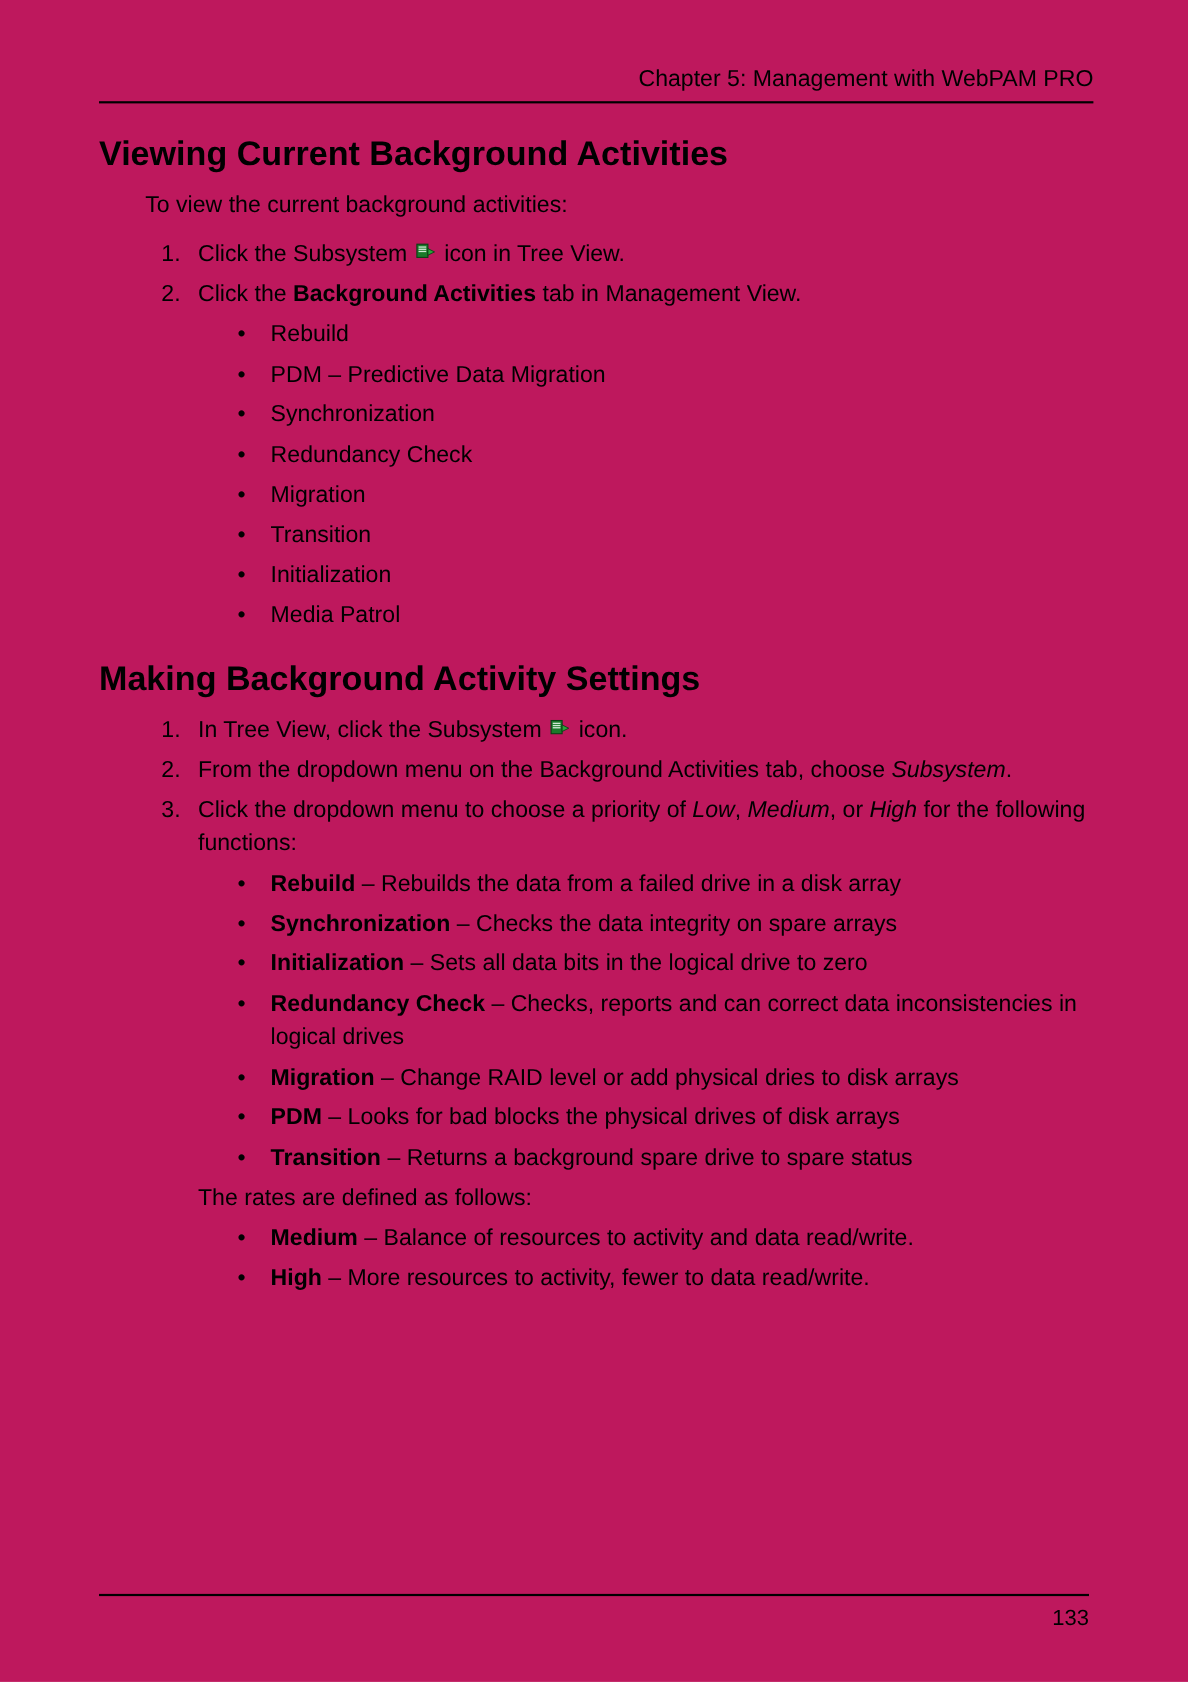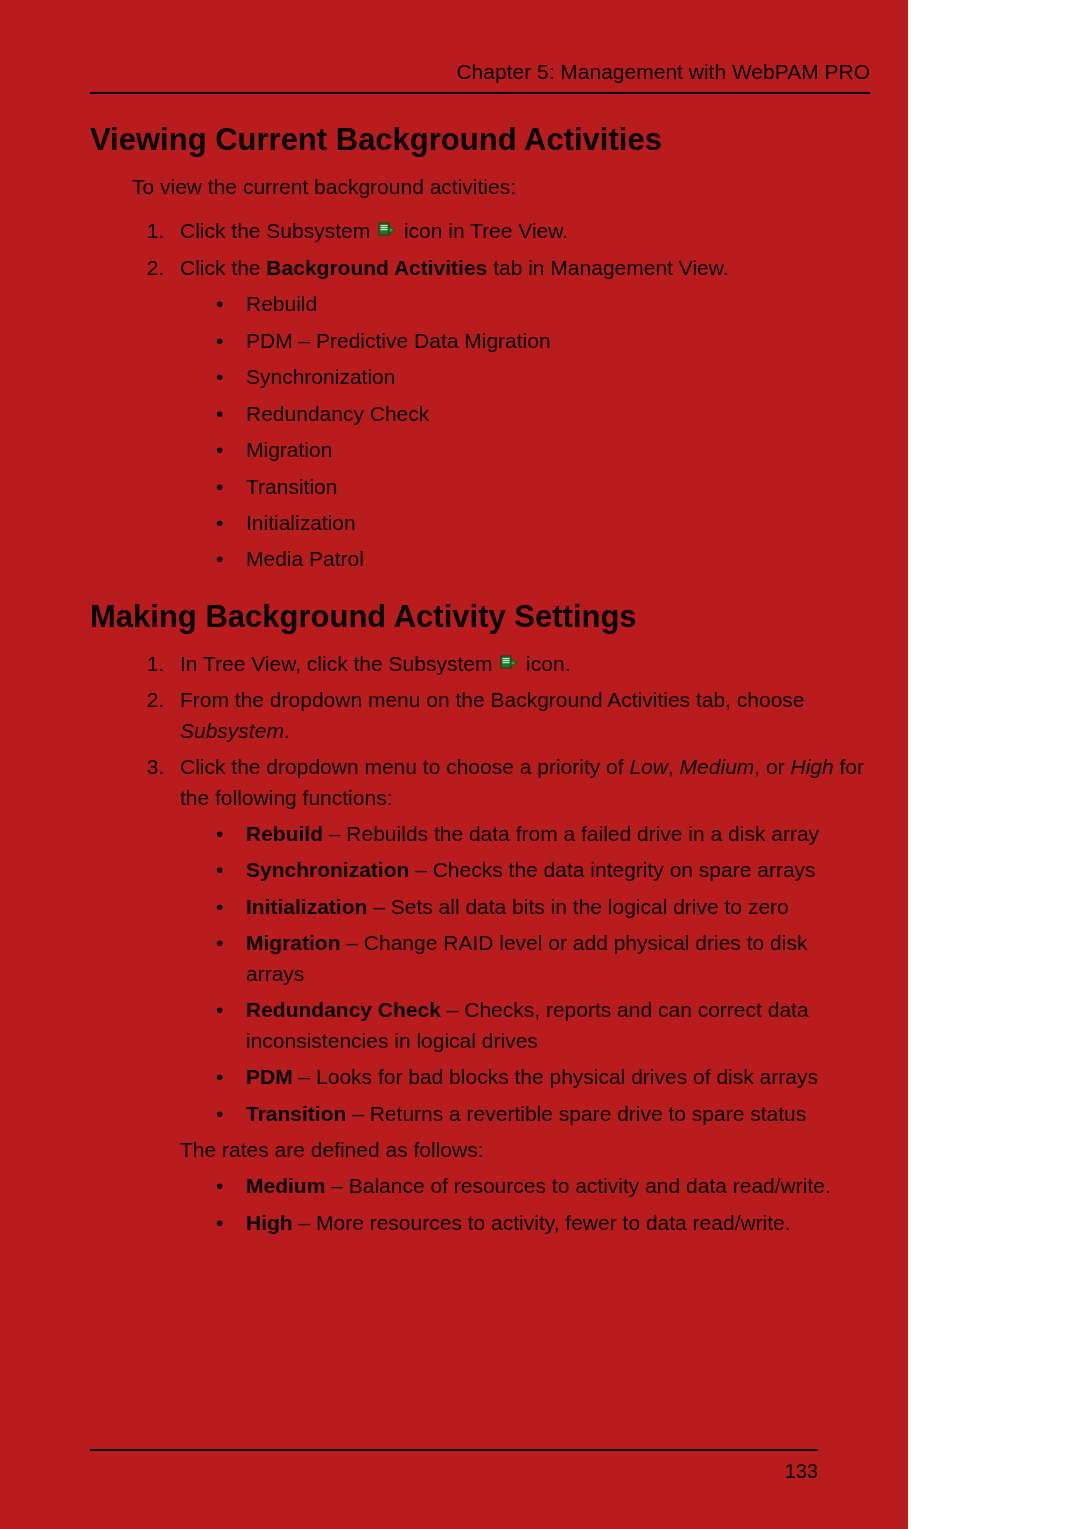--- a/index.html
+++ b/index.html
@@ -3,26 +3,26 @@
 <meta charset="utf-8">
 <style>
   body {
     margin: 0;
     padding: 0;
     background: #fff;
     font-family: Arial, Helvetica, sans-serif;
     color: #000;
   }
   .page {
-    width: 908px;
+    width: 1080px;
     height: 1529px;
     box-sizing: border-box;
-    padding: 60px 38px 40px 90px;
+    padding: 60px 86px 40px 90px;
     position: relative;
-    background: #b91c1c;
+    background: #be185d;
   }
   .header {
     text-align: right;
     font-size: 21px;
     font-family: Arial, Helvetica, sans-serif;
     margin-bottom: 8px;
   }
   .rule-top {
     border-top: 2px solid #000;
     margin-bottom: 28px;
@@ -153,24 +153,24 @@
     </li>
     <li>
       <span>From the dropdown menu on the Background Activities tab, choose </span><i>Subsystem</i><span>.</span>
     </li>
     <li>
       <span>Click the dropdown menu to choose a priority of </span><i>Low</i><span>, </span><i>Medium</i><span>, or </span><i>High</i><span> for the following functions:</span>
       <ul class="bullets">
         <li><b>Rebuild</b><span> – Rebuilds the data from a failed drive in a disk array</span></li>
         <li><b>Synchronization</b><span> – Checks the data integrity on spare arrays</span></li>
         <li><b>Initialization</b><span> – Sets all data bits in the logical drive to zero</span></li>
+        <li><b>Redundancy Check</b><span> – Checks, reports and can correct data inconsistencies in logical drives</span></li>
         <li><b>Migration</b><span> – Change RAID level or add physical dries to disk arrays</span></li>
-        <li><b>Redundancy Check</b><span> – Checks, reports and can correct data inconsistencies in logical drives</span></li>
         <li><b>PDM</b><span> – Looks for bad blocks the physical drives of disk arrays</span></li>
-        <li><b>Transition</b><span> – Returns a revertible spare drive to spare status</span></li>
+        <li><b>Transition</b><span> – Returns a background spare drive to spare status</span></li>
       </ul>
       <div class="sub-para">The rates are defined as follows:</div>
       <ul class="bullets">
         <li><b>Medium</b><span> – Balance of resources to activity and data read/write.</span></li>
         <li><b>High</b><span> – More resources to activity, fewer to data read/write.</span></li>
       </ul>
     </li>
   </ol>
 
   <div class="rule-bottom"></div>

